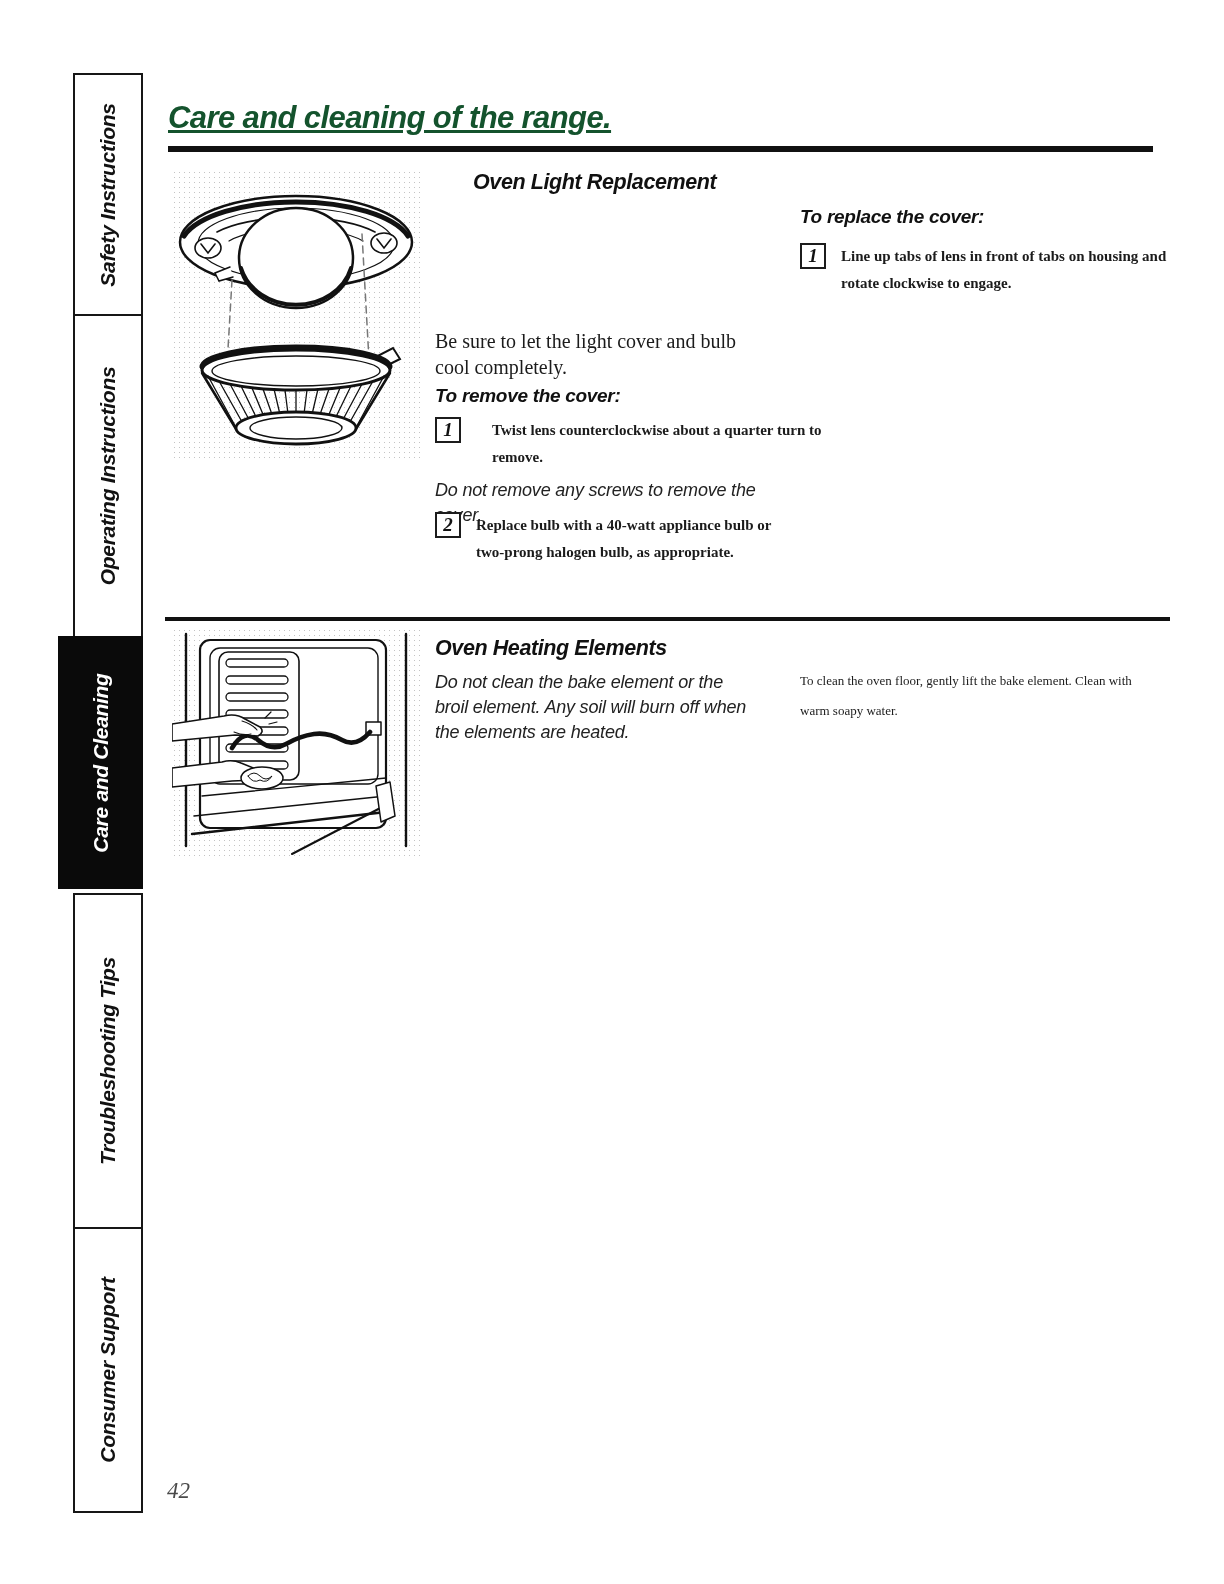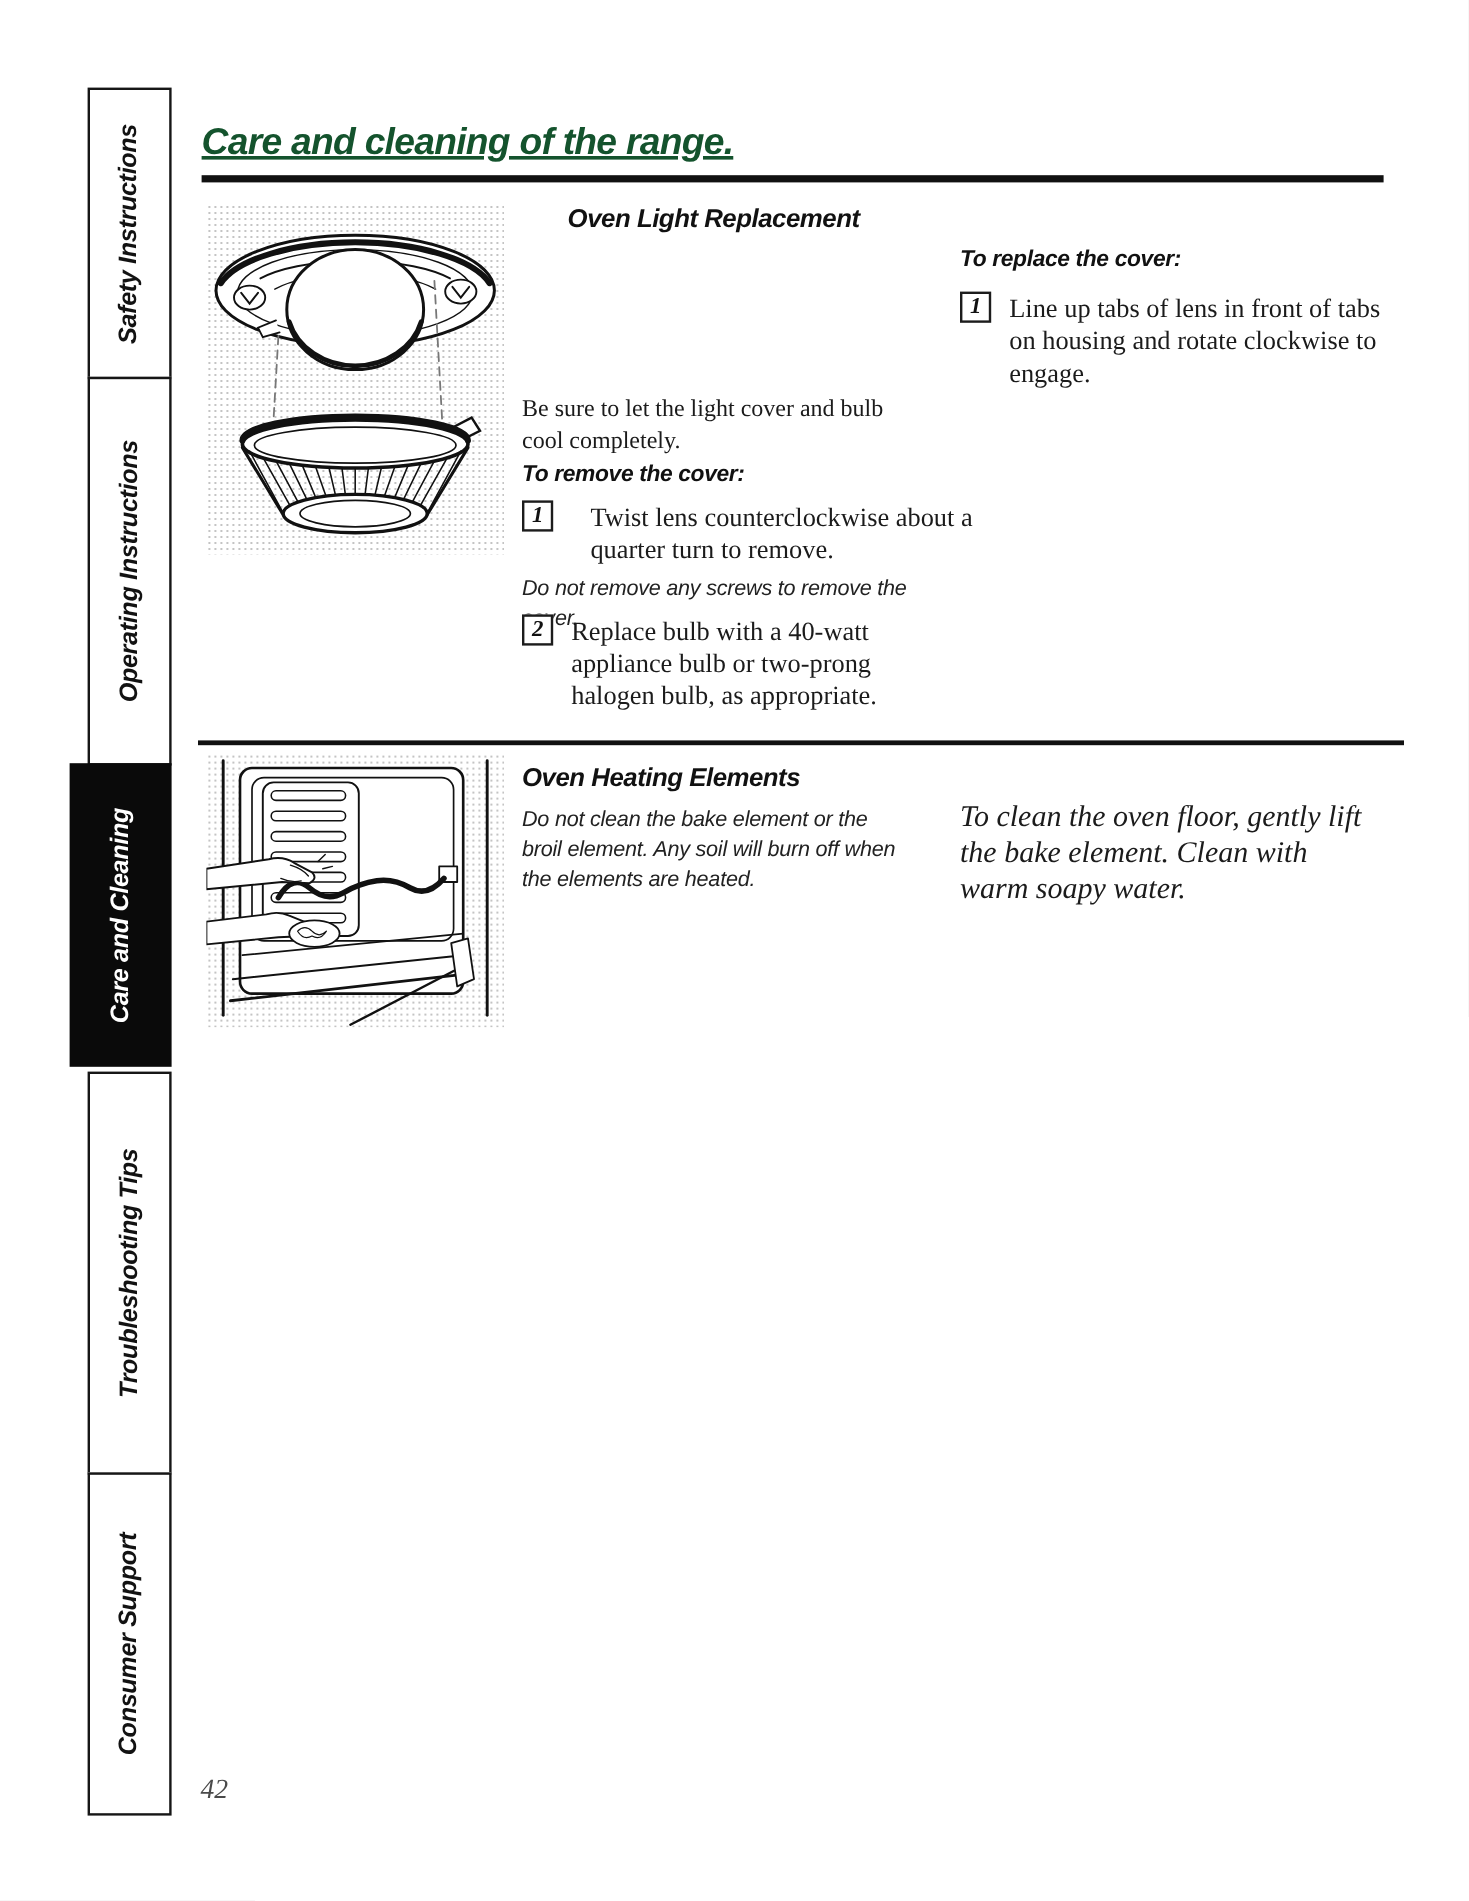--- a/index.html
+++ b/index.html
@@ -53,31 +53,31 @@
   .caution-word{ font:italic 800 33px "Liberation Sans", sans-serif; letter-spacing:-0.5px; padding-right:4px; }
   .body-cool{ left:435px; top:328px; width:340px; font-size:20px; line-height:26px; }
   .h-remove{ left:435px; top:385px; }
   .h-replace{ left:800px; top:206px; }
   .note-italic{
     font:italic 400 18px "Liberation Sans", sans-serif; color:#222;
     letter-spacing:-0.2px; line-height:25px;
   }
   .note-screws{ left:435px; top:478px; width:370px; }
   .note-elements{ left:435px; top:670px; width:320px; }
-  .body-floor{ left:800px; top:666px; width:340px; font-size:25px; line-height:30px;font-style:italic; }
+  .body-floor{ left:800px; top:666px; width:340px; font-size:13px; line-height:30px; }
 
   
   .step{ position:absolute; display:flex; gap:15px; align-items:flex-start; }
   .step-num{
     flex:0 0 auto; width:26px; height:26px; box-sizing:border-box;
     border:2px solid #1c1c1c; background:#fff;
     display:flex; align-items:center; justify-content:center;
     font:italic 700 19px "Liberation Serif", serif; color:#111;
   }
-  .step-text{ font-size:22px; line-height:27px; }
+  .step-text{ font-size:15px; line-height:27px;font-weight:bold; }
   .step-r1{ left:435px; top:417px; } .step-r1 .step-text{ width:330px;margin-left:16px; }
   .step-r2{ left:435px; top:512px; } .step-r2 .step-text{ width:300px; }
   .step-rep1{ left:800px; top:243px; } .step-rep1 .step-text{ width:335px; }
 
   
   .illus{
     position:absolute; background-color:#fff;
     background-image:radial-gradient(#c4c4c4 0.8px, transparent 0.9px);
     background-size:5px 5px;
   }

